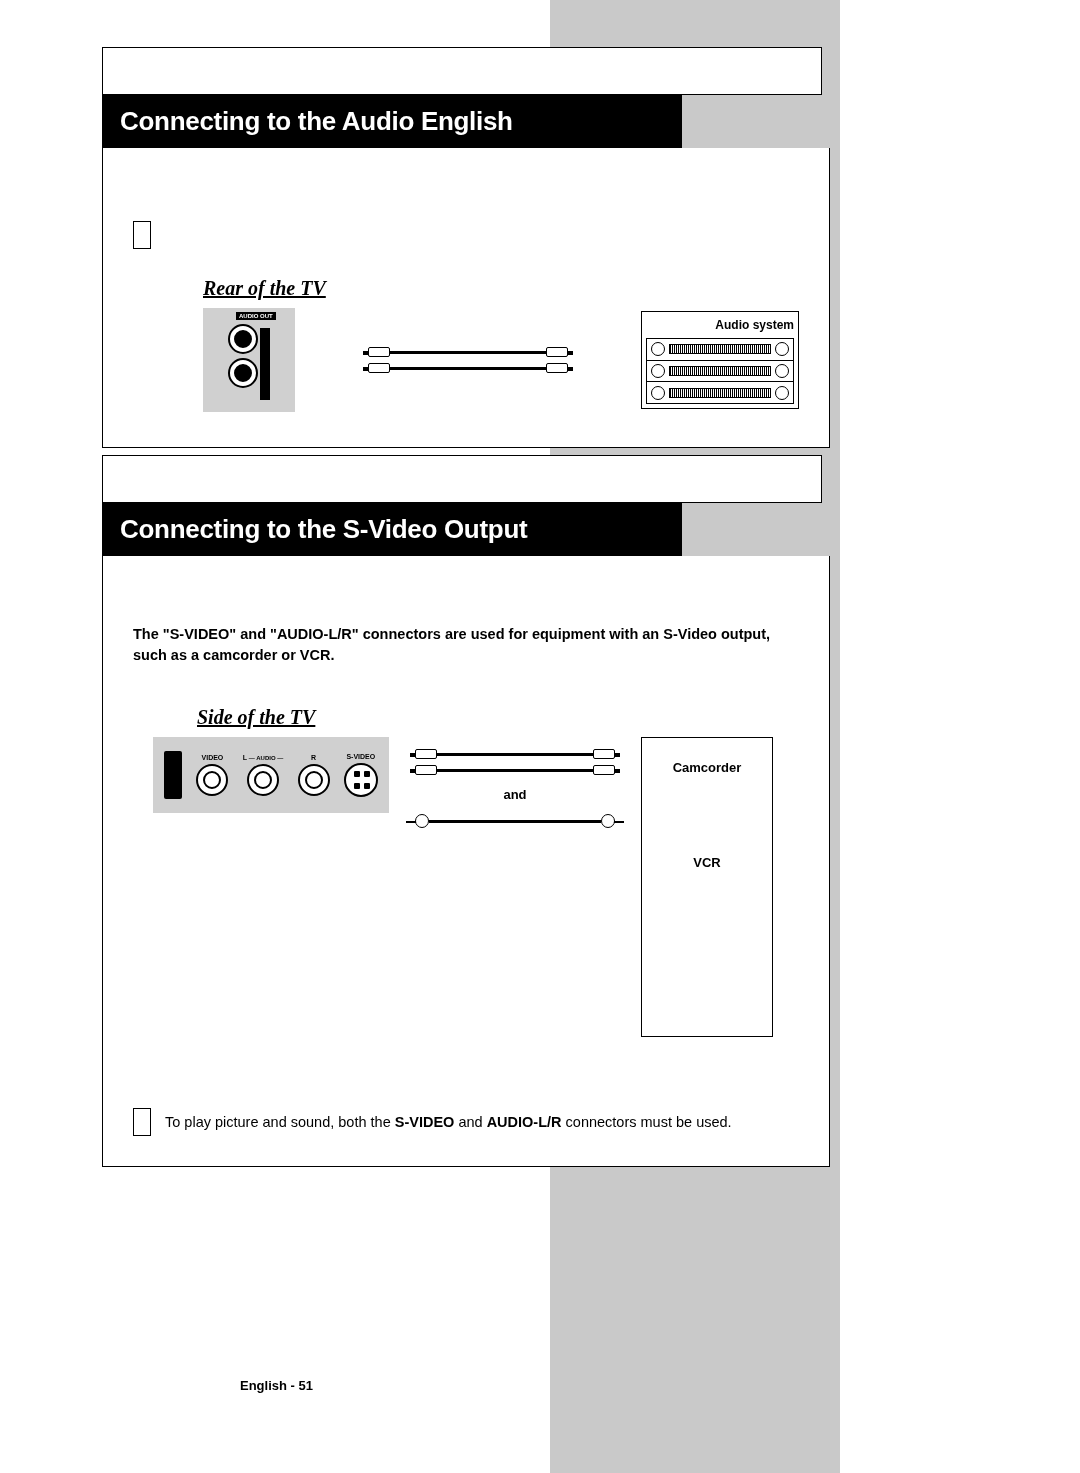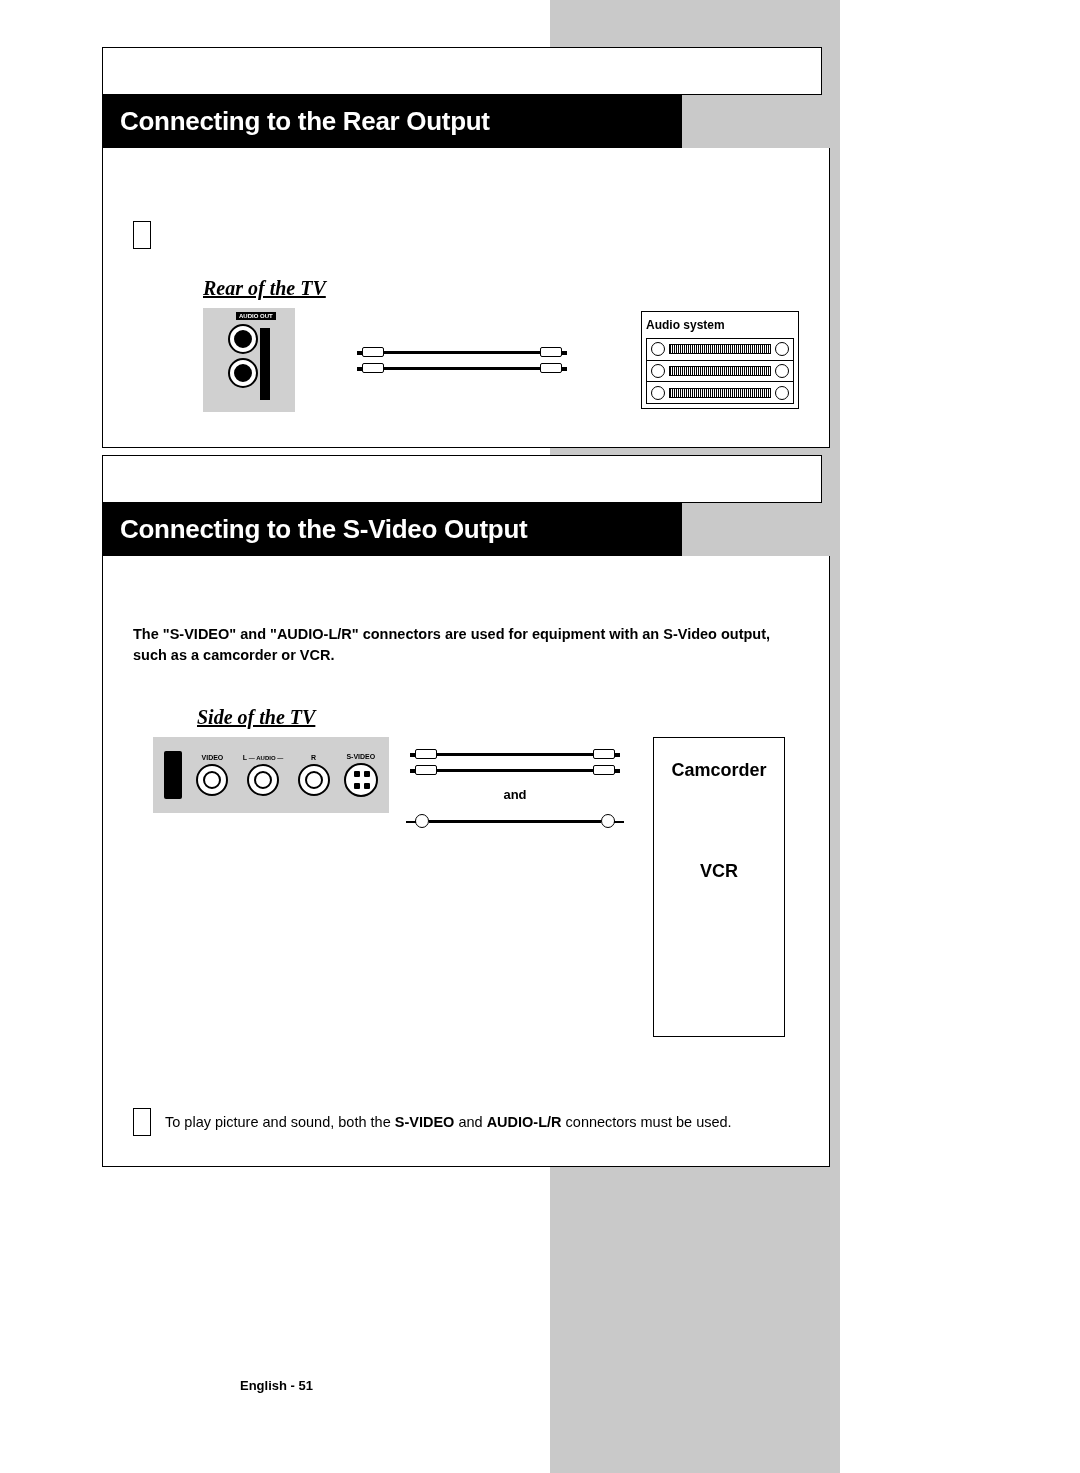--- a/index.html
+++ b/index.html
@@ -168,22 +168,21 @@
   }
 
   
   .device-box {
     border:1.5px solid #000;
     width:158px;
     padding:6px 4px 4px 4px;
     background:#fff;
     font-size:12px;
     font-weight:bold;
-    text-align:left;
-    margin-left:12px;
+    text-align:right;
   }
   .audiosys {
     margin-top:6px;
     border:1px solid #000;
     height:66px;
     position:relative;
     display:flex;flex-direction:column;
   }
   .audiosys-row{flex:1;border-bottom:1px solid #000;display:flex;align-items:center;justify-content:space-between;padding:0 4px}
   .speaker{width:14px;height:14px;border:1px solid #000;border-radius:50%}
@@ -232,21 +231,21 @@
   .svideo-cable .plug-l::before, .svideo-cable .plug-r::after{width:10px;height:2px;top:6px}
   .svideo-cable .plug-l::before{left:-10px}
   .svideo-cable .plug-r::after{right:-10px}
 
   .device-box.tall{
     width:132px;height:300px;
     display:flex;flex-direction:column;align-items:center;
     padding:22px 6px;
     gap:80px;
   }
-  .dev-label{font-size:18px;font-weight:bold}
+  .dev-label{font-size:13px;font-weight:bold}
 
   .foot-note-row{
     display:flex;align-items:center;gap:14px;font-size:14.5px;margin-top:70px;
   }
 
   .page-footer{
     position:absolute;
     bottom:80px;
     right:0;
     width:840px;
@@ -260,21 +259,21 @@
 </style>
 </head>
 <body>
 
 <div class="side-stripe"></div>
 
 <div class="page">
 
   <div class="title-wrap">
     <div class="title-extension"></div>
-    <div class="title-bar">Connecting to the Rear Output</div>
+    <div class="title-bar">Connecting to the Audio English</div>
   </div>
   <div style="height:32px;border-left:1px solid #000;border-right:1px solid #000;width:728px;background:#fff"></div>
   <div class="section-box" style="width:728px">
     <div class="sec1-inner">
       <div class="info-row">
         <div class="info-box-icon"></div>
       </div>
 
       <div style="padding-left:70px">
         <div class="italic-heading">Rear of the TV</div>

